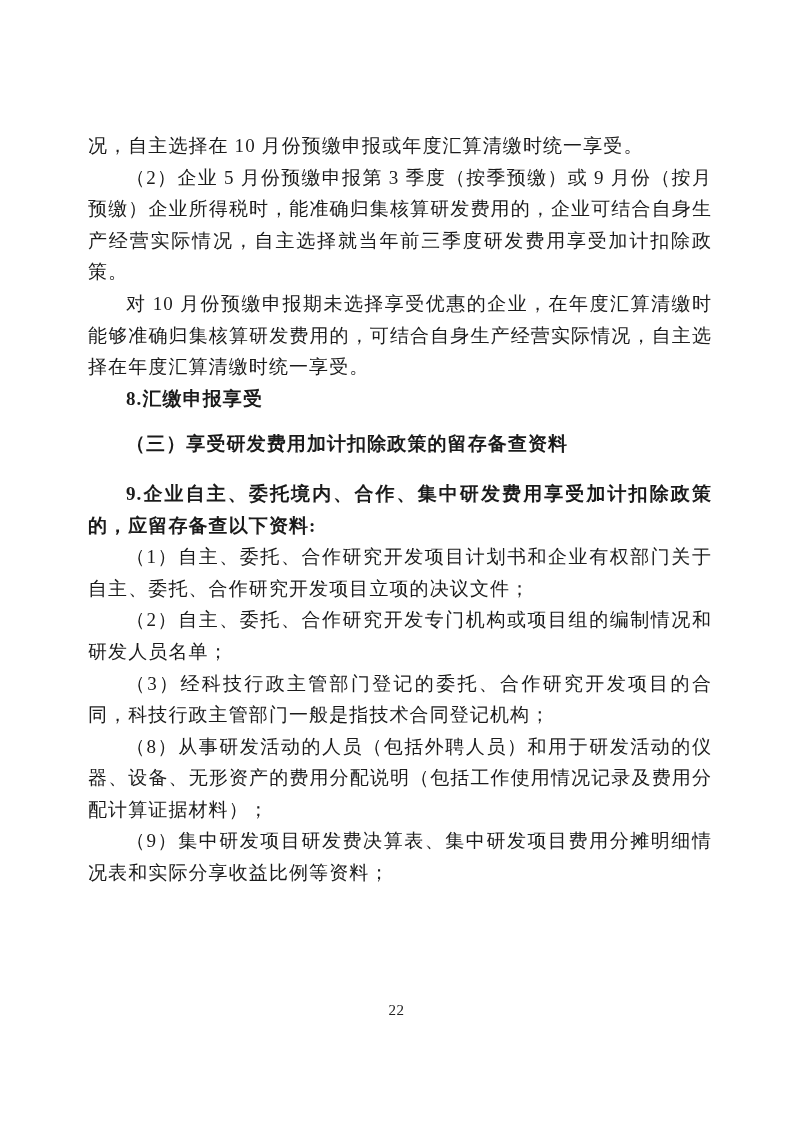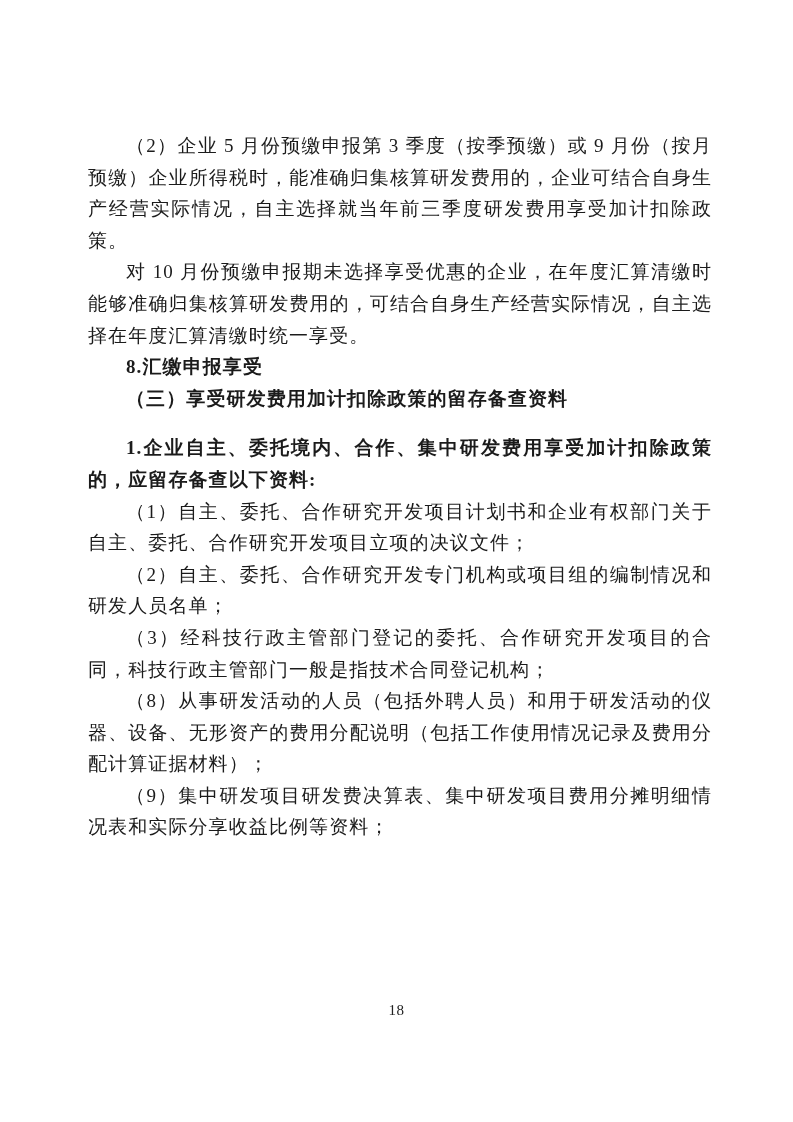--- a/index.html
+++ b/index.html
@@ -34,44 +34,46 @@
     word-break: break-all;
   }
   .content p.no-indent {
     text-indent: 0;
   }
   .content p.bold {
     font-weight: bold;
   }
   .content p.section-heading {
     font-weight: bold;
+    margin-top: 14px;
     margin-bottom: 18px;
     text-align: left;
   }
   .page-number {
     position: absolute;
     top: 1002px;
     left: 0;
     width: 100%;
     text-align: center;
     font-size: 15px;
     letter-spacing: 0.5px;
     color: #222222;
   }
 </style>
 </head>
 <body>
 
 <div class="page">
   <div class="content">
+    <p class="no-indent">况，自主选择在 10 月份预缴申报或年度汇算清缴时统一享受。</p>
     <p>（2）企业 5 月份预缴申报第 3 季度（按季预缴）或 9 月份（按月预缴）企业所得税时，能准确归集核算研发费用的，企业可结合自身生产经营实际情况，自主选择就当年前三季度研发费用享受加计扣除政策。</p>
     <p>对 10 月份预缴申报期未选择享受优惠的企业，在年度汇算清缴时能够准确归集核算研发费用的，可结合自身生产经营实际情况，自主选择在年度汇算清缴时统一享受。</p>
     <p class="bold">8.汇缴申报享受</p>
     <p class="section-heading">（三）享受研发费用加计扣除政策的留存备查资料</p>
-    <p class="bold">1.企业自主、委托境内、合作、集中研发费用享受加计扣除政策的，应留存备查以下资料:</p>
+    <p class="bold">9.企业自主、委托境内、合作、集中研发费用享受加计扣除政策的，应留存备查以下资料:</p>
     <p>（1）自主、委托、合作研究开发项目计划书和企业有权部门关于自主、委托、合作研究开发项目立项的决议文件；</p>
     <p>（2）自主、委托、合作研究开发专门机构或项目组的编制情况和研发人员名单；</p>
     <p>（3）经科技行政主管部门登记的委托、合作研究开发项目的合同，科技行政主管部门一般是指技术合同登记机构；</p>
     <p>（8）从事研发活动的人员（包括外聘人员）和用于研发活动的仪器、设备、无形资产的费用分配说明（包括工作使用情况记录及费用分配计算证据材料）；</p>
     <p>（9）集中研发项目研发费决算表、集中研发项目费用分摊明细情况表和实际分享收益比例等资料；</p>
   </div>
-  <div class="page-number">18</div>
+  <div class="page-number">22</div>
 </div>
 
 </body></html>

